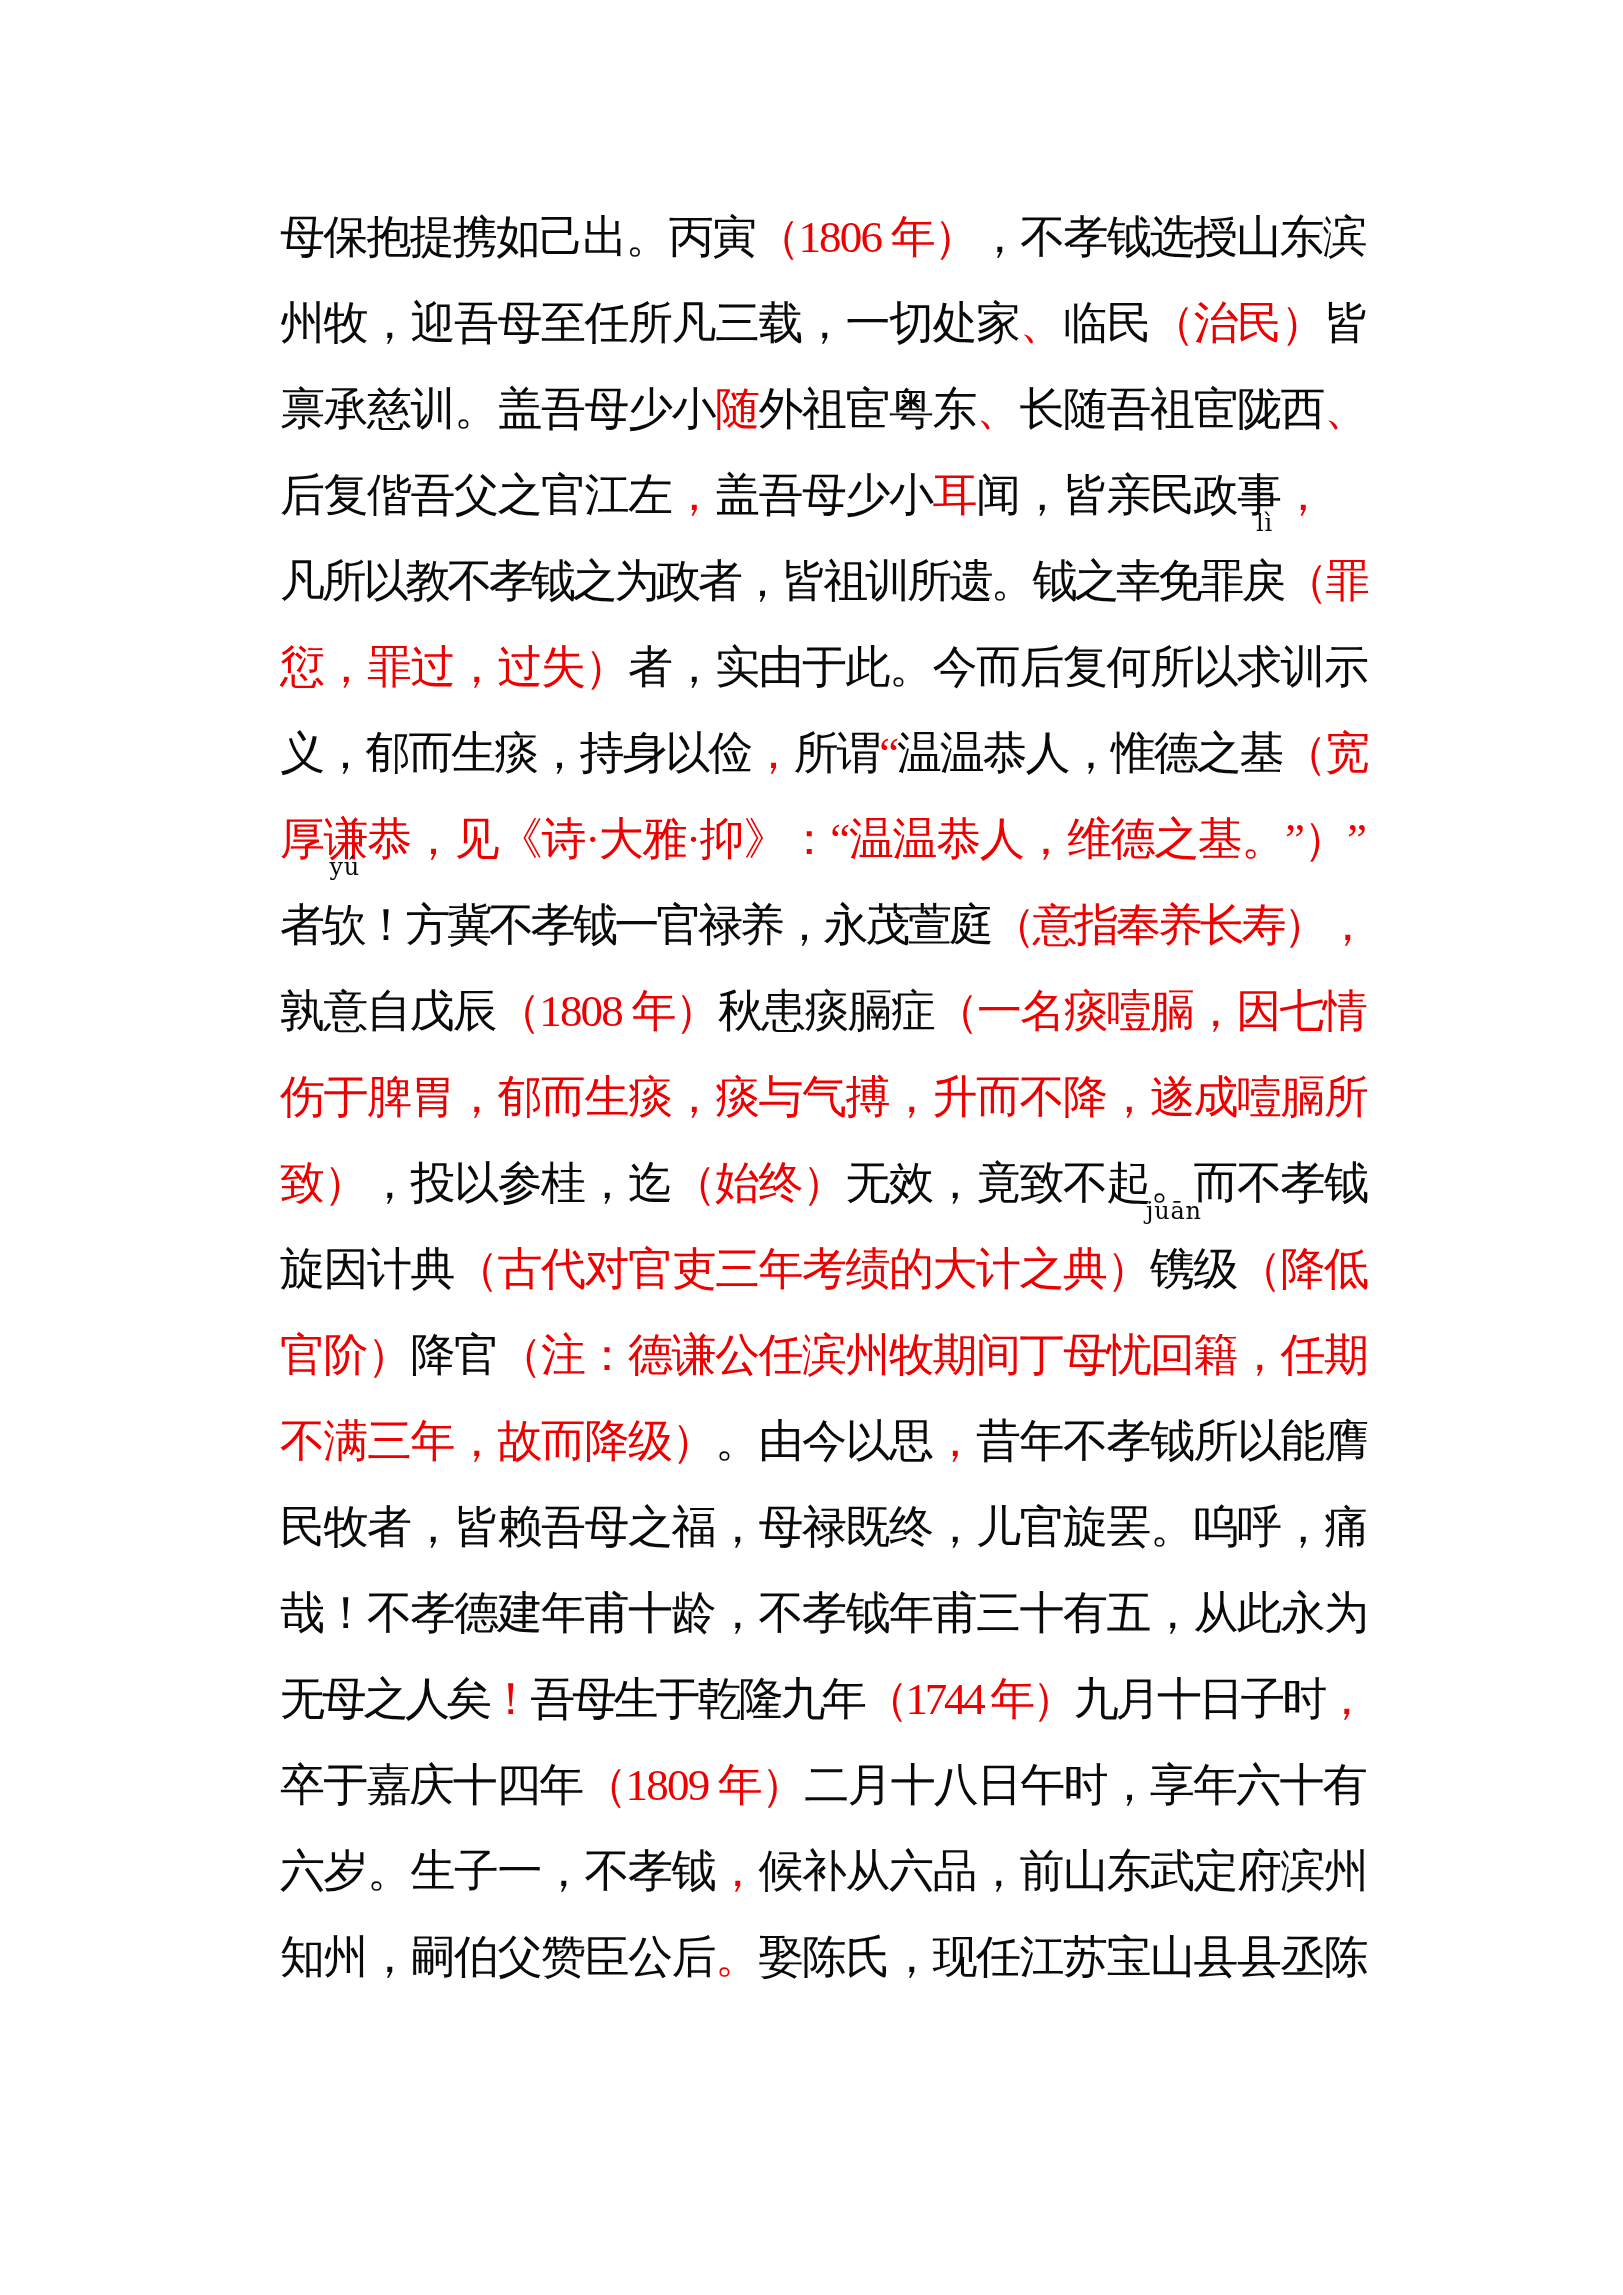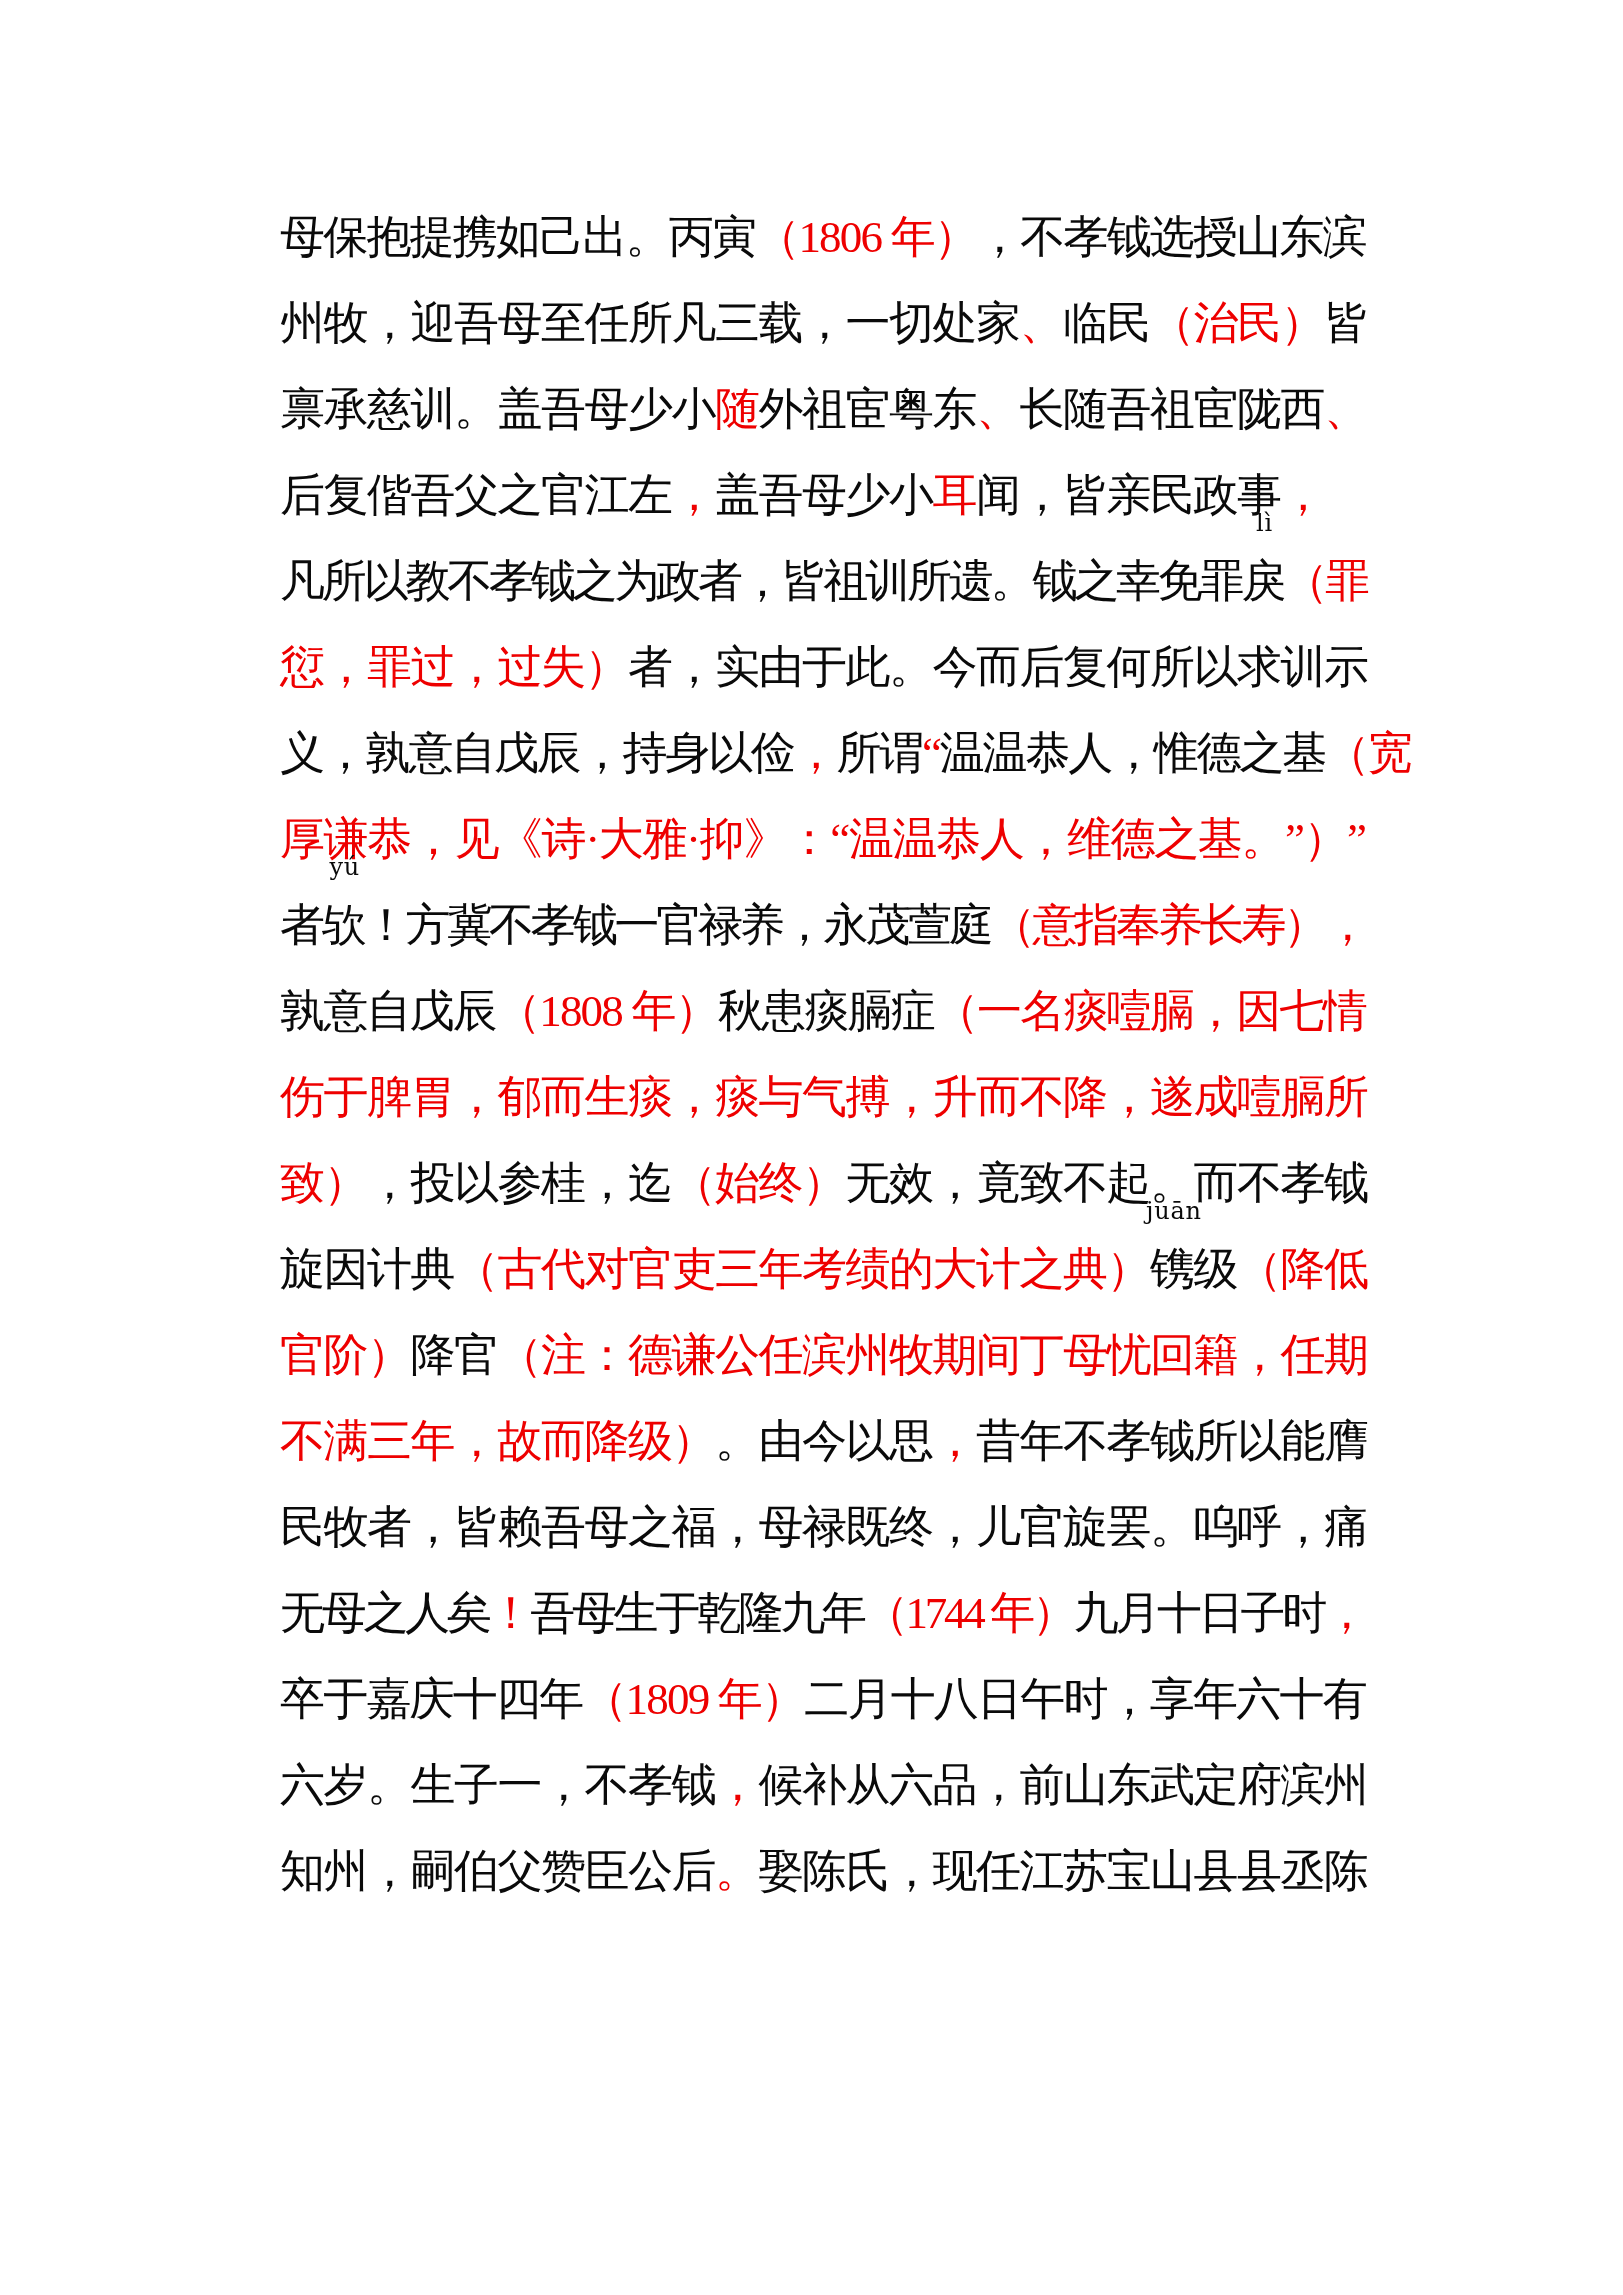--- a/index.html
+++ b/index.html
@@ -59,29 +59,30 @@
 <body>
 
 <div class="page">
   <div class="content">
       <div class="line" style="letter-spacing: -1.8px;"><span class="seg black">母保抱提携如己出。丙寅</span><span class="seg red">（1806 年）</span><span class="seg black">，不孝钺选授山东滨</span></div>
       <div class="line" style="letter-spacing: -1.5px;"><span class="seg black">州牧，迎吾母至任所凡三载，一切处家</span><span class="seg red">、</span><span class="seg black">临民</span><span class="seg red">（治民）</span><span class="seg black">皆</span></div>
       <div class="line" style="letter-spacing: -1.5px;"><span class="seg black">禀承慈训。盖吾母少小</span><span class="seg red">随</span><span class="seg black">外祖宦粤东</span><span class="seg red">、</span><span class="seg black">长随吾祖宦陇西</span><span class="seg red">、</span></div>
       <div class="line" style="letter-spacing: -1.5px;"><span class="seg black">后复偕吾父之官江左</span><span class="seg red">，</span><span class="seg black">盖吾母少小</span><span class="seg red">耳</span><span class="seg black">闻，皆亲民政事</span><span class="seg red">，</span></div>
       <div class="line" style="letter-spacing: -3.2px;"><span class="seg black">凡所以教不孝钺之为政者，皆祖训所遗。钺之幸免罪</span><span class="seg black rb"><span class="py">lì</span>戾</span><span class="seg red">（罪</span></div>
       <div class="line" style="letter-spacing: -1.5px;"><span class="seg red">愆，罪过，过失）</span><span class="seg black">者，实由于此。今而后复何所以求训示</span></div>
-      <div class="line" style="letter-spacing: -2.2px;"><span class="seg black">义，孰意自戊辰，持身以俭</span><span class="seg red">，</span><span class="seg black">所谓</span><span class="seg red">“</span><span class="seg black">温温恭人，惟德之基</span><span class="seg red">（宽</span></div>
+      <div class="line" style="letter-spacing: -2.2px;"><span class="seg black">义，郁而生痰，持身以俭</span><span class="seg red">，</span><span class="seg black">所谓</span><span class="seg red">“</span><span class="seg black">温温恭人，惟德之基</span><span class="seg red">（宽</span></div>
       <div class="line" style="letter-spacing: -1.4px;"><span class="seg red">厚谦恭，见《诗·大雅·抑》：“温温恭人，维德之基。”）”</span></div>
       <div class="line" style="letter-spacing: -3.2px;"><span class="seg black">者</span><span class="seg black rb"><span class="py">yú</span>欤</span><span class="seg black">！方冀不孝钺一官禄养，永茂萱庭</span><span class="seg red">（意指奉养长寿），</span></div>
       <div class="line" style="letter-spacing: -1.8px;"><span class="seg black">孰意自戊辰</span><span class="seg red">（1808 年）</span><span class="seg black">秋患痰膈症</span><span class="seg red">（一名痰噎膈，因七情</span></div>
       <div class="line" style="letter-spacing: -1.5px;"><span class="seg red">伤于脾胃，郁而生痰，痰与气搏，升而不降，遂成噎膈所</span></div>
       <div class="line" style="letter-spacing: -1.5px;"><span class="seg red">致）</span><span class="seg black">，投以参桂，迄</span><span class="seg red">（始终）</span><span class="seg black">无效，竟致不起。而不孝钺</span></div>
       <div class="line" style="letter-spacing: -1.5px;"><span class="seg black">旋因计典</span><span class="seg red">（古代对官吏三年考绩的大计之典）</span><span class="seg black rb"><span class="py">juān</span>镌</span><span class="seg black">级</span><span class="seg red">（降低</span></div>
       <div class="line" style="letter-spacing: -1.5px;"><span class="seg red">官阶）</span><span class="seg black">降官</span><span class="seg red">（注：德谦公任滨州牧期间丁母忧回籍，任期</span></div>
       <div class="line" style="letter-spacing: -1.5px;"><span class="seg red">不满三年，故而降级）</span><span class="seg black">。由今以思</span><span class="seg red">，</span><span class="seg black">昔年不孝钺所以能膺</span></div>
       <div class="line" style="letter-spacing: -1.5px;"><span class="seg black">民牧者，皆赖吾母之福，母禄既终，儿官旋罢。呜呼，痛</span></div>
+      <div class="line" style="letter-spacing: -1.5px;"><span class="seg black">哉！不孝德建年甫十龄，不孝钺年甫三十有五，从此永为</span></div>
       <div class="line" style="letter-spacing: -3.3px;"><span class="seg black">无母之人矣</span><span class="seg red">！</span><span class="seg black">吾母生于乾隆九年</span><span class="seg red">（1744 年）</span><span class="seg black">九月十日子时</span><span class="seg red">，</span></div>
       <div class="line" style="letter-spacing: -1.8px;"><span class="seg black">卒于嘉庆十四年</span><span class="seg red">（1809 年）</span><span class="seg black">二月十八日午时，享年六十有</span></div>
       <div class="line" style="letter-spacing: -1.5px;"><span class="seg black">六岁。生子一，不孝钺</span><span class="seg red">，</span><span class="seg black">候补从六品，前山东武定府滨州</span></div>
       <div class="line" style="letter-spacing: -1.5px;"><span class="seg black">知州，嗣伯父赞臣公后</span><span class="seg red">。</span><span class="seg black">娶陈氏，现任江苏宝山县县丞陈</span></div>
     </div>
 </div>
 
 
 </body></html>

